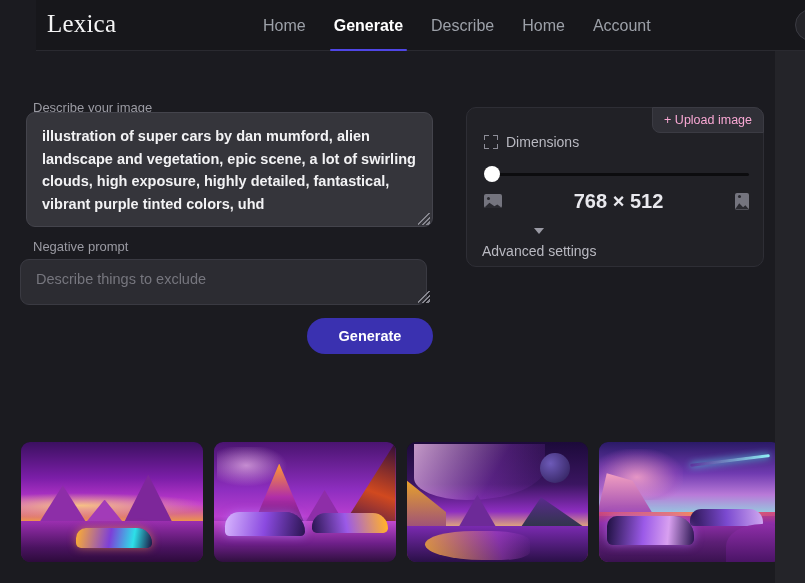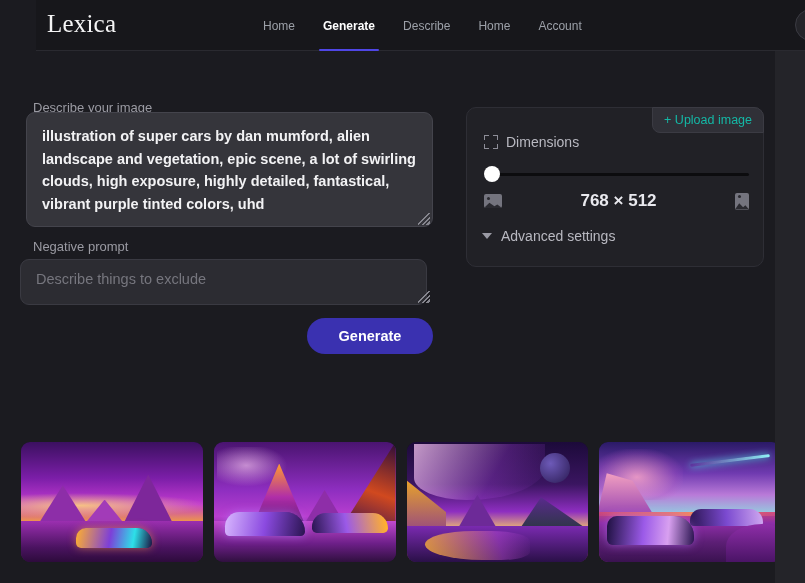--- a/index.html
+++ b/index.html
@@ -22,21 +22,21 @@
   .logo {
     position: absolute; left: 11px; top: 9px;
     font-family: "Liberation Serif", serif;
     font-size: 25px; color: #f4f4f5; letter-spacing: .2px;
     line-height: 30px;
   }
   .nav { position: absolute; left: 213px; top: 0; height: 51px;
          display: flex; align-items: center; gap: 0px; }
   .nav-item {
     position: relative; height: 51px; display: flex; align-items: center;
-    padding: 0 14px; font-size: 12px; color: #9ca0a8; cursor: pointer;
+    padding: 0 14px; font-size: 16px; color: #9ca0a8; cursor: pointer;
   }
   .nav-item.active { color: #ffffff; font-weight: bold; }
   .nav-item.active::after {
     content: ""; position: absolute; left: 10px; right: 10px; bottom: 0;
     height: 2px; background: #4f46e5; border-radius: 2px;
   }
   .avatar {
     position: absolute; right: 14px; top: 9px;
     width: 32px; height: 32px; border-radius: 50%;
     background: #242429; border: 1px solid #3a3a42;
@@ -103,21 +103,21 @@
     background: #212126;
     border: 1px solid #2e2e35;
     border-radius: 10px;
   }
   .upload-btn {
     position: absolute; right: -1px; top: -1px;
     height: 26px; padding: 0 11px;
     background: #303037;
     border: 1px solid #3b3b43;
     border-radius: 0 10px 0 8px;
-    color: #14b8a6; font-size: 12.5px;
+    color: #f9a8d4; font-size: 12.5px;
     display: flex; align-items: center; cursor: pointer;
     font-family: "Liberation Sans", sans-serif;
     margin-left: 8px;
   }
   .dims-row {
     position: absolute; left: 17px; top: 26px;
     display: flex; align-items: center; gap: 8px;
   }
   .dims-title { font-size: 14px; color: #b9b9c1; }
   .crop-icon {
@@ -144,42 +144,42 @@
     width: 16px; height: 16px; border-radius: 50%;
     background: #ffffff;
   }
 
   .size-row {
     position: absolute; left: 17px; top: 80px;
     width: 265px; height: 26px; display: flex; align-items: center;
   }
   .size-text {
     flex: 1; text-align: center; color: #e9e9ee;
-    font-size: 17px; font-weight: bold;
+    font-size: 20px; font-weight: bold;
   }
   .img-icon {
     position: relative; background: #74747e; border-radius: 2px;
     overflow: hidden; flex: none;
   }
   .img-icon.wide { width: 18px; height: 14px; }
   .img-icon.tall { width: 14px; height: 17px; }
   .img-icon::before {
     content: ""; position: absolute; left: 2.5px; top: 2.5px;
     width: 3px; height: 3px; background: #2a2a30; border-radius: 50%;
   }
   .img-icon::after {
     content: ""; position: absolute; left: 0; bottom: 0;
     width: 100%; height: 45%;
     background: #2a2a30;
     clip-path: polygon(0 100%, 30% 18%, 58% 72%, 74% 44%, 100% 100%);
   }
 
   .adv-row {
     position: absolute; left: 15px; top: 120px;
-    display: flex; align-items: center; gap: 9px; cursor: pointer;
+    display: flex; align-items: center; gap: 9px; cursor: pointer; flex-direction: column;
   }
   .chevron {
     width: 0; height: 0;
     border-left: 5px solid transparent;
     border-right: 5px solid transparent;
     border-top: 6px solid #9a9aa4;
   }
   .adv-text { font-size: 14px; color: #b9b9c1; }
 
   

